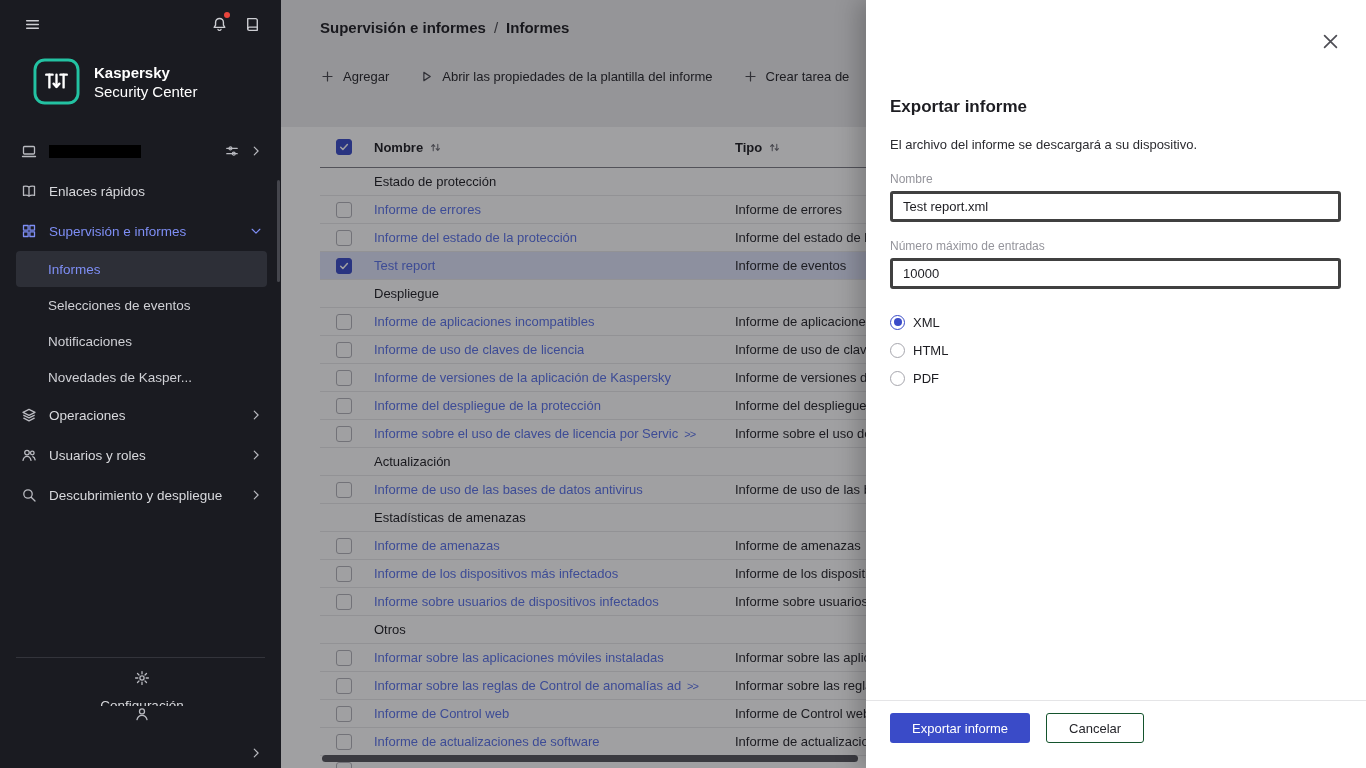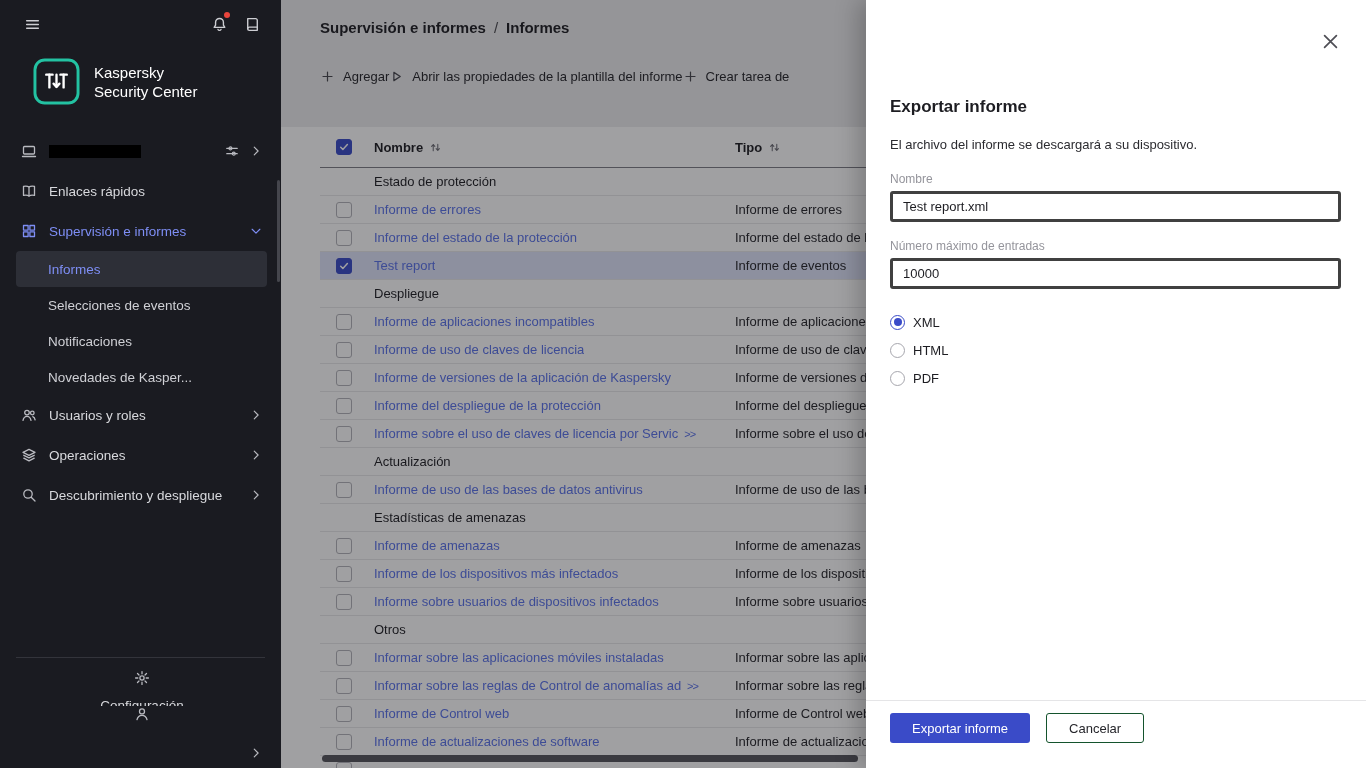--- a/index.html
+++ b/index.html
@@ -14,21 +14,21 @@
   
   .sidebar { position:absolute; left:0; top:0; width:281px; height:768px; background:#1a1b21; color:#d8d9dd; display:flex; flex-direction:column; z-index:30; }
   .sb-top { display:flex; align-items:center; justify-content:space-between; padding:16px 20px 0 24px; }
   .sb-top .icon { width:17px; height:17px; color:#cdced3; cursor:pointer; }
   .sb-top-right { display:flex; gap:16px; align-items:center; }
   .bell-wrap { position:relative; }
   .bell-wrap::after { content:""; position:absolute; right:-2px; top:-4px; width:6px; height:6px; border-radius:50%; background:#e8453c; }
   .logo-row { display:flex; align-items:center; gap:14px; margin:25px 20px 26px 33px; }
   .logo-mark { width:47px; height:47px; flex:0 0 auto; }
   .logo-text { font-size:15px; line-height:19px; color:#fff; }
-  .logo-text .l1 { font-weight:400; }
+  .logo-text .l1 { font-weight:700; }
   .nav { flex:0 0 auto; }
   .nav-item { display:flex; align-items:center; gap:12px; height:40px; padding:0 18px 0 21px; font-size:13.5px; color:#d8d9dd; cursor:pointer; white-space:nowrap; }
   .nav-item .icon { color:#b9bac0; }
   .nav-item.active { color:#7e8ef5; }
   .nav-item.active .icon { color:#7e8ef5; }
   .nav-label { overflow:hidden; }
   .nav-tail { margin-left:auto; display:flex; gap:10px; align-items:center; color:#8b8c93; }
   .nav-item.active .nav-tail { color:#7e8ef5; }
   .nav-tail .icon { width:14px; height:14px; }
   .redacted { display:inline-block; width:92px; height:13px; background:#000; }
@@ -38,21 +38,21 @@
   .sb-bottom { margin-top:auto; padding-bottom:26px; }
   .sb-divider { height:1px; background:#33343b; margin:0 16px 12px; }
   .sb-bottom .nav-item { height:36px;flex-direction:column; }
   .sb-scroll { position:absolute; right:1px; top:180px; width:3px; height:102px; border-radius:2px; background:#45464d; }
 
   
   .main { position:absolute; left:281px; top:0; right:0; bottom:0; background:#fff; overflow:hidden; }
   .main-top { background:#ededee; height:127px; padding-left:39px; }
   .breadcrumb { display:flex; align-items:center; gap:8px; height:55px; font-size:15px; font-weight:700; color:#1d1d22; }
   .crumb-sep { font-weight:400; color:#4a4a50; }
-  .toolbar { display:flex; align-items:center; padding-top:14px;text-align:center; }
+  .toolbar { display:flex; align-items:center; gap:30px; padding-top:14px;text-align:center; }
   .tb-btn { display:flex; align-items:center; gap:8px; font-size:13px; color:#26262b; cursor:pointer; white-space:nowrap; }
   .tb-btn .icon { width:15px; height:15px; color:#46464e; }
   .table { margin-left:39px; }
   .t-head { display:flex; align-items:center; height:41px; border-bottom:1px solid #7e7e85; font-size:13px; font-weight:700; color:#1d1d22; }
   .cb-cell { width:54px; padding-left:16px; display:flex; align-items:center; flex:0 0 auto; }
   .cell-name { width:361px; flex:0 0 auto; display:flex; align-items:center; gap:6px; overflow:hidden; }
   .cell-tipo { flex:1 1 auto; overflow:hidden; white-space:nowrap; display:flex; align-items:center; gap:6px; }
   .sort-ic { width:13px; height:13px; color:#6d6d75; }
   .t-row { display:flex; align-items:center; height:28px; border-bottom:1px solid #e8e8ea; font-size:13px; color:#26262b; }
   .t-row.selected { background:#dfe4fa; }
@@ -191,44 +191,44 @@
         </div>
         <div class="sub-item">
           <span>Notificaciones</span>
         </div>
         <div class="sub-item">
           <span>Novedades de Kasper...</span>
         </div>
         <div class="nav-item">
           <span class="icon">
             <svg viewBox="0 0 16 16">
+              <path d="M8 2.3 14 5.3 8 8.3 2 5.3z"></path>
+              <path d="M2.8 8.3 8 10.9l5.2-2.6"></path>
+              <path d="M2.8 11.2 8 13.8l5.2-2.6"></path>
+            </svg>
+          </span>
+          <span class="nav-label">Operaciones</span>
+          <span class="nav-tail">
+            <span class="icon">
+              <svg viewBox="0 0 16 16">
+                <path d="m6 3.6 4.4 4.4L6 12.4"></path>
+              </svg>
+            </span>
+          </span>
+        </div>
+        <div class="nav-item">
+          <span class="icon">
+            <svg viewBox="0 0 16 16">
               <circle cx="6" cy="5.6" r="2.3"></circle>
               <path d="M2 13.4c.6-2.7 2.2-4 4-4s3.4 1.3 4 4"></path>
               <circle cx="11.3" cy="6" r="1.8"></circle>
               <path d="M11.8 9.6c1.3.4 2 1.5 2.3 3.3"></path>
             </svg>
           </span>
           <span class="nav-label">Usuarios y roles</span>
-          <span class="nav-tail">
-            <span class="icon">
-              <svg viewBox="0 0 16 16">
-                <path d="m6 3.6 4.4 4.4L6 12.4"></path>
-              </svg>
-            </span>
-          </span>
-        </div>
-        <div class="nav-item">
-          <span class="icon">
-            <svg viewBox="0 0 16 16">
-              <path d="M8 2.3 14 5.3 8 8.3 2 5.3z"></path>
-              <path d="M2.8 8.3 8 10.9l5.2-2.6"></path>
-              <path d="M2.8 11.2 8 13.8l5.2-2.6"></path>
-            </svg>
-          </span>
-          <span class="nav-label">Operaciones</span>
           <span class="nav-tail">
             <span class="icon">
               <svg viewBox="0 0 16 16">
                 <path d="m6 3.6 4.4 4.4L6 12.4"></path>
               </svg>
             </span>
           </span>
         </div>
         <div class="nav-item">
           <span class="icon">

